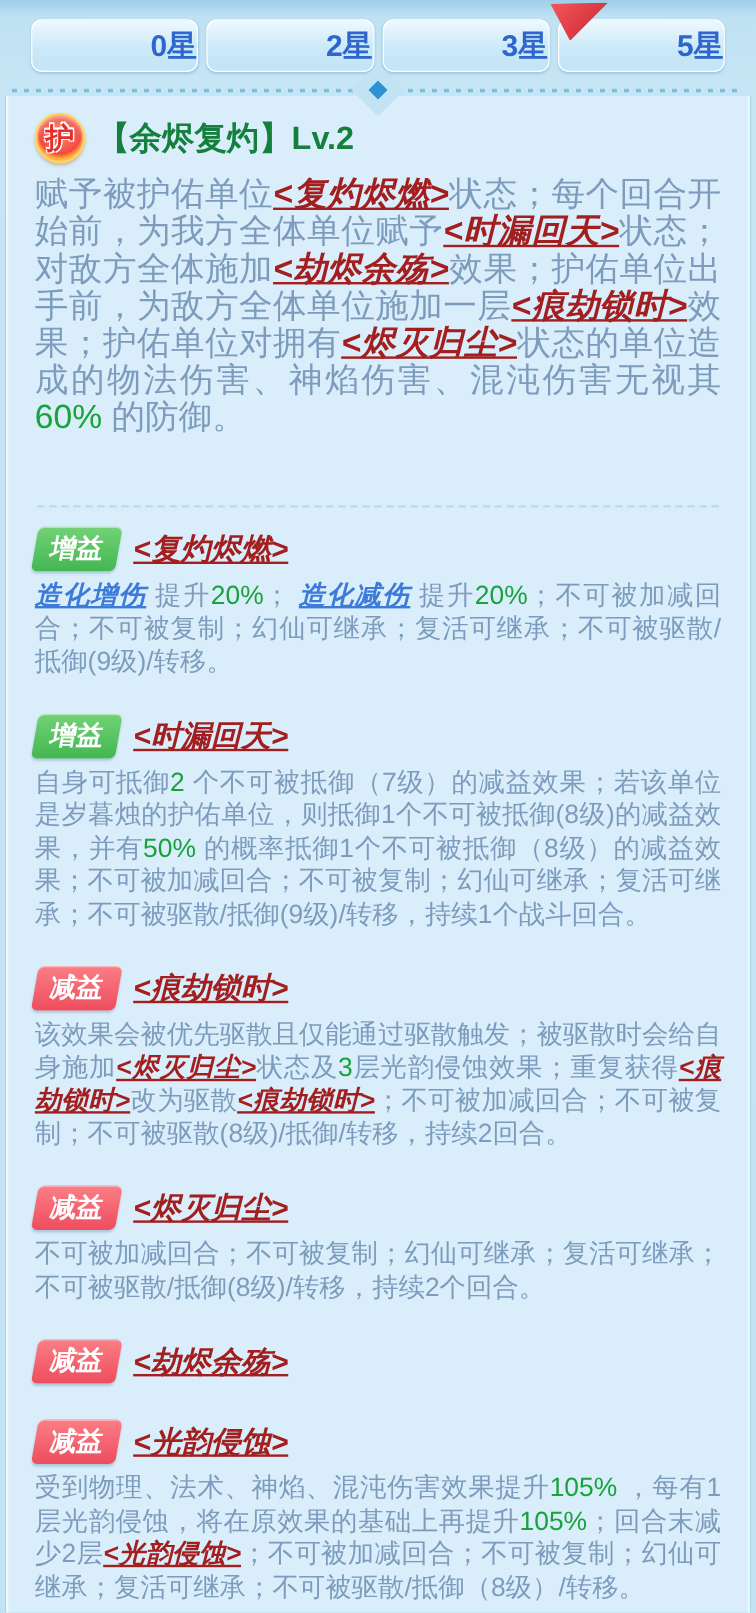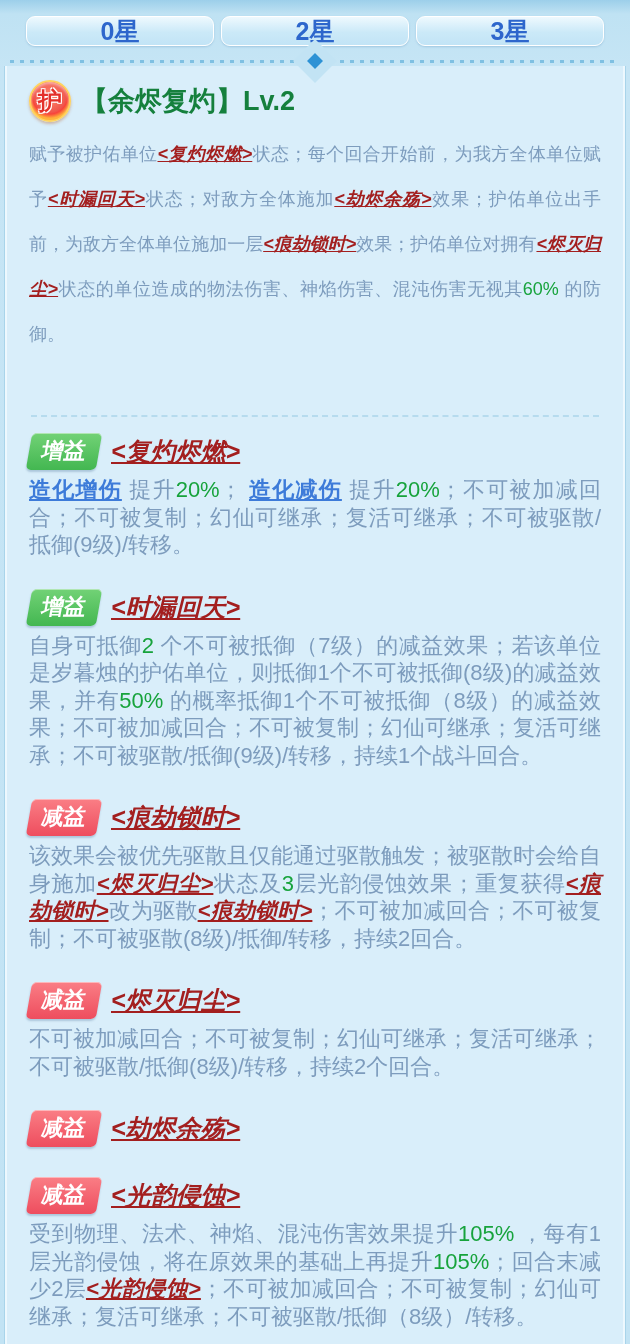--- a/index.html
+++ b/index.html
@@ -9,25 +9,25 @@
     background:#c2e3f4;
   }
   .screen {
     position:relative; width:630px; height:1344px; overflow:hidden;
     background:linear-gradient(#9ccfea 0px,#bfe2f3 14px,#c6e5f5 70px,#c2e3f4 100%);
     display:flex; flex-direction:column;
   }
   
   .tabrow { display:flex; gap:7px; padding:16px 26px 4px; }
   .tab {
-    position:relative; flex:1; height:30px; border-radius:9px;
+    position:relative; flex:1; height:44px; border-radius:9px;
     background:linear-gradient(#eef9fe,#cbe9f8 55%,#c2e4f6);
     border:1px solid #ffffff;
     box-shadow:0 1px 2px rgba(60,120,170,.25);
-    display:flex; align-items:center; justify-content:center;
+    display:flex; align-items:center; justify-content:flex-end;
     color:#2d66cc; font-size:25px; font-weight:bold; cursor:pointer;
   }
   .tab.active {
     background:linear-gradient(#4cb4f3,#1787dd 60%,#0f7cd4);
     border:1px solid #7fd2f8; color:#ffffff;
     box-shadow:0 2px 4px rgba(20,90,160,.4), inset 0 1px 0 rgba(255,255,255,.5);
   }
   .chev { display:none; position:absolute; top:50%; width:0; height:0; margin-top:-7px; }
   .tab.active .chev { display:block; }
   .chev-l { left:-4px; border-top:7px solid transparent; border-bottom:7px solid transparent; border-left:9px solid #a8dcf5; }
@@ -61,23 +61,23 @@
   .guard-icon {
     width:42px; height:42px; border-radius:50%; flex:0 0 42px;
     background:radial-gradient(circle at 50% 38%, #ff8d70 0%, #f0564c 52%, #f8433b 58%, #ffb23a 72%, #ff9c22 100%);
     border:2px solid #ffd25e;
     display:flex; align-items:center; justify-content:center;
     color:#e3302a; font-size:24px; font-weight:bold;
     text-shadow:-1px -1px 0 #fff,1px -1px 0 #fff,-1px 1px 0 #fff,1px 1px 0 #fff;
     box-shadow:0 2px 3px rgba(180,80,20,.35), inset 0 2px 3px rgba(255,255,255,.55);
   }
   .title { color:#15803d; font-size:27px; font-weight:bold; }
-  .rich { color:#7d9cbd; font-size:18px; line-height:45px; text-align:justify; }
+  .rich { color:#7d9cbd; font-size:28px; line-height:31px; text-align:justify; }
   .rich .s-red  { color:#a31f1f; font-weight:bold; font-style:italic; text-decoration:underline; }
-  .rich .s-blue { color:#3d7bd9; font-weight:bold; text-decoration:underline; }
+  .rich .s-blue { color:#3d7bd9; font-weight:bold; font-style:italic; text-decoration:underline; }
   .rich .s-green{ color:#17a33c; }
   .desc { min-height:165px; }
   .hr { border-top:2px dashed #b6dbee; margin:58px 2px 0; }
   
   .sec { margin-top:30px; }
   .sec:first-of-type { margin-top:16px; }
   .sec-head { display:flex; align-items:center; gap:12px; margin-bottom:6px; }
   .badge {
     display:inline-block; transform:skewX(-10deg);
     padding:3px 13px 4px; border-radius:5px;
@@ -99,20 +99,24 @@
 
   <div class="tabrow">
     <div class="tab">
       <span>0星</span>
     </div>
     <div class="tab">
       <span>2星</span>
     </div>
     <div class="tab">
       <span>3星</span>
+    </div>
+    <div class="tab">
+      <span class="flag"></span>
+      <span>5星</span>
     </div>
   </div>
 
   <div class="dotdiv">
     <span class="diamond"></span>
   </div>
 
   <div class="panel">
 
     <div class="header">

